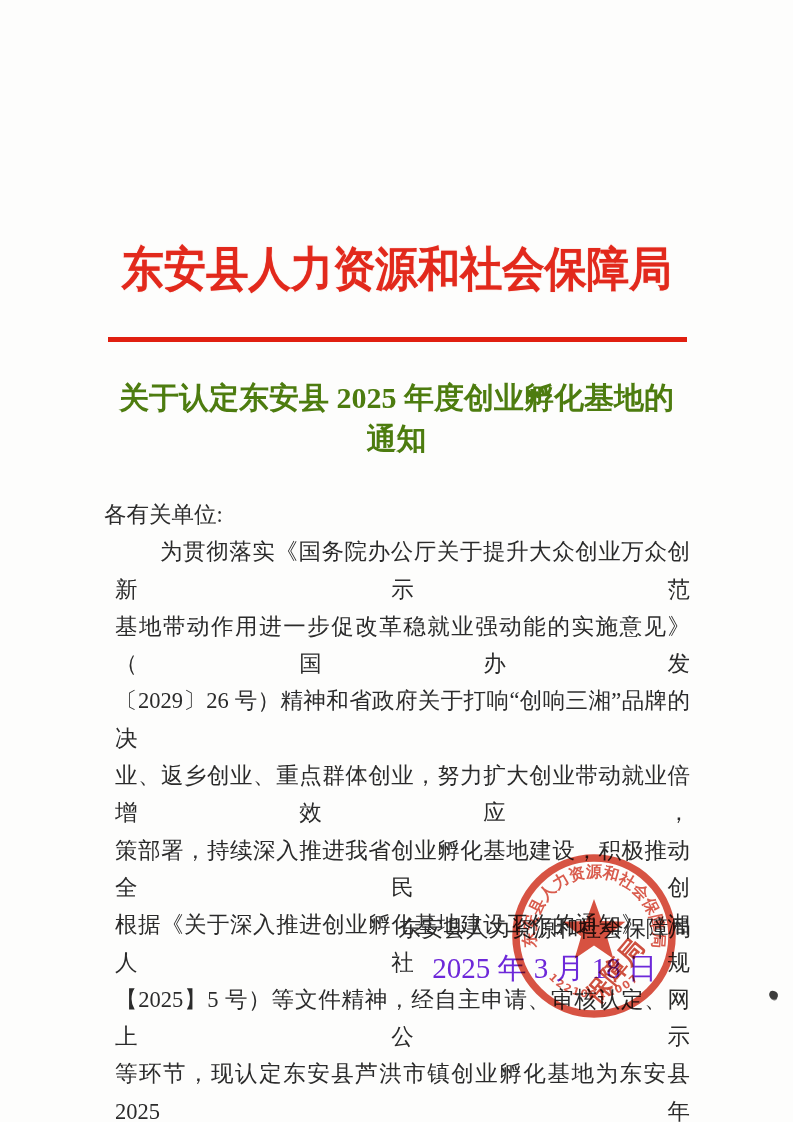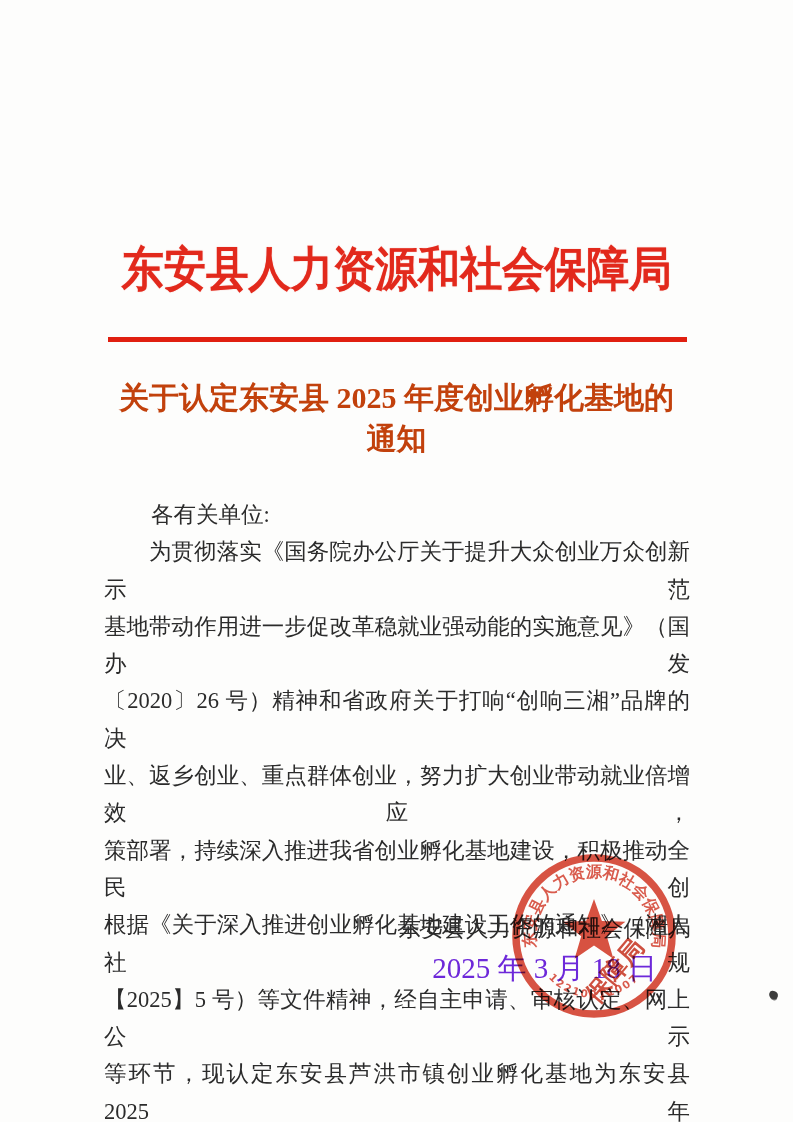--- a/index.html
+++ b/index.html
@@ -28,31 +28,31 @@
   .letterhead-rule {
     position: absolute; top: 337px; left: 108px; width: 579px; height: 5px;
     background: #e01f10;
   }
 
   
   .doc-title {
     position: absolute; top: 377px; left: 0; width: 793px;
     text-align: center;
     font-size: 30px; font-weight: bold; line-height: 41px;
-    color: #c2410c;
+    color: #4d7c0f;
   }
 
   
   .body-text {
     position: absolute; top: 496px; left: 104px; width: 586px;
     font-size: 22.5px; line-height: 37.3px;
     color: #2b2b2b;
   }
-  .line { text-align: justify; text-align-last: justify; }
-  .line-plain { text-align: left; text-align-last: left; margin-left: 47px; }
+  .line { text-align: justify; text-align-last: justify; margin-left: 11px; }
+  .line-plain { text-align: left; text-align-last: left; }
   .indent { text-indent: 45px; }
 
   
   .signature {
     position: absolute; top: 913px; right: 102px;
     font-size: 22.5px; color: #2b2b2b; white-space: nowrap;
   }
   .doc-date {
     position: absolute; top: 949px; right: 136px;
     font-size: 29px; color: #6d28d9; white-space: nowrap;
@@ -85,21 +85,21 @@
 
   <div class="doc-title">
     <div>关于认定东安县 2025 年度创业孵化基地的</div>
     <div>通知</div>
   </div>
 
   <div class="body-text">
     <div class="line-plain">各有关单位:</div>
     <div class="line indent">为贯彻落实《国务院办公厅关于提升大众创业万众创新示范</div>
     <div class="line">基地带动作用进一步促改革稳就业强动能的实施意见》（国办发</div>
-    <div class="line">〔2020〕26 号）精神和省政府关于打响“创响三湘”品牌的决</div>
+    <div class="line">〔2029〕26 号）精神和省政府关于打响“创响三湘”品牌的决</div>
     <div class="line">业、返乡创业、重点群体创业，努力扩大创业带动就业倍增效应，</div>
     <div class="line">策部署，持续深入推进我省创业孵化基地建设，积极推动全民创</div>
     <div class="line">根据《关于深入推进创业孵化基地建设工作的通知》（湘人社规</div>
     <div class="line">【2025】5 号）等文件精神，经自主申请、审核认定、网上公示</div>
     <div class="line">等环节，现认定东安县芦洪市镇创业孵化基地为东安县 2025 年</div>
 
   </div>
 
   <div class="signature">东安县人力资源和社会保障局</div>
 

